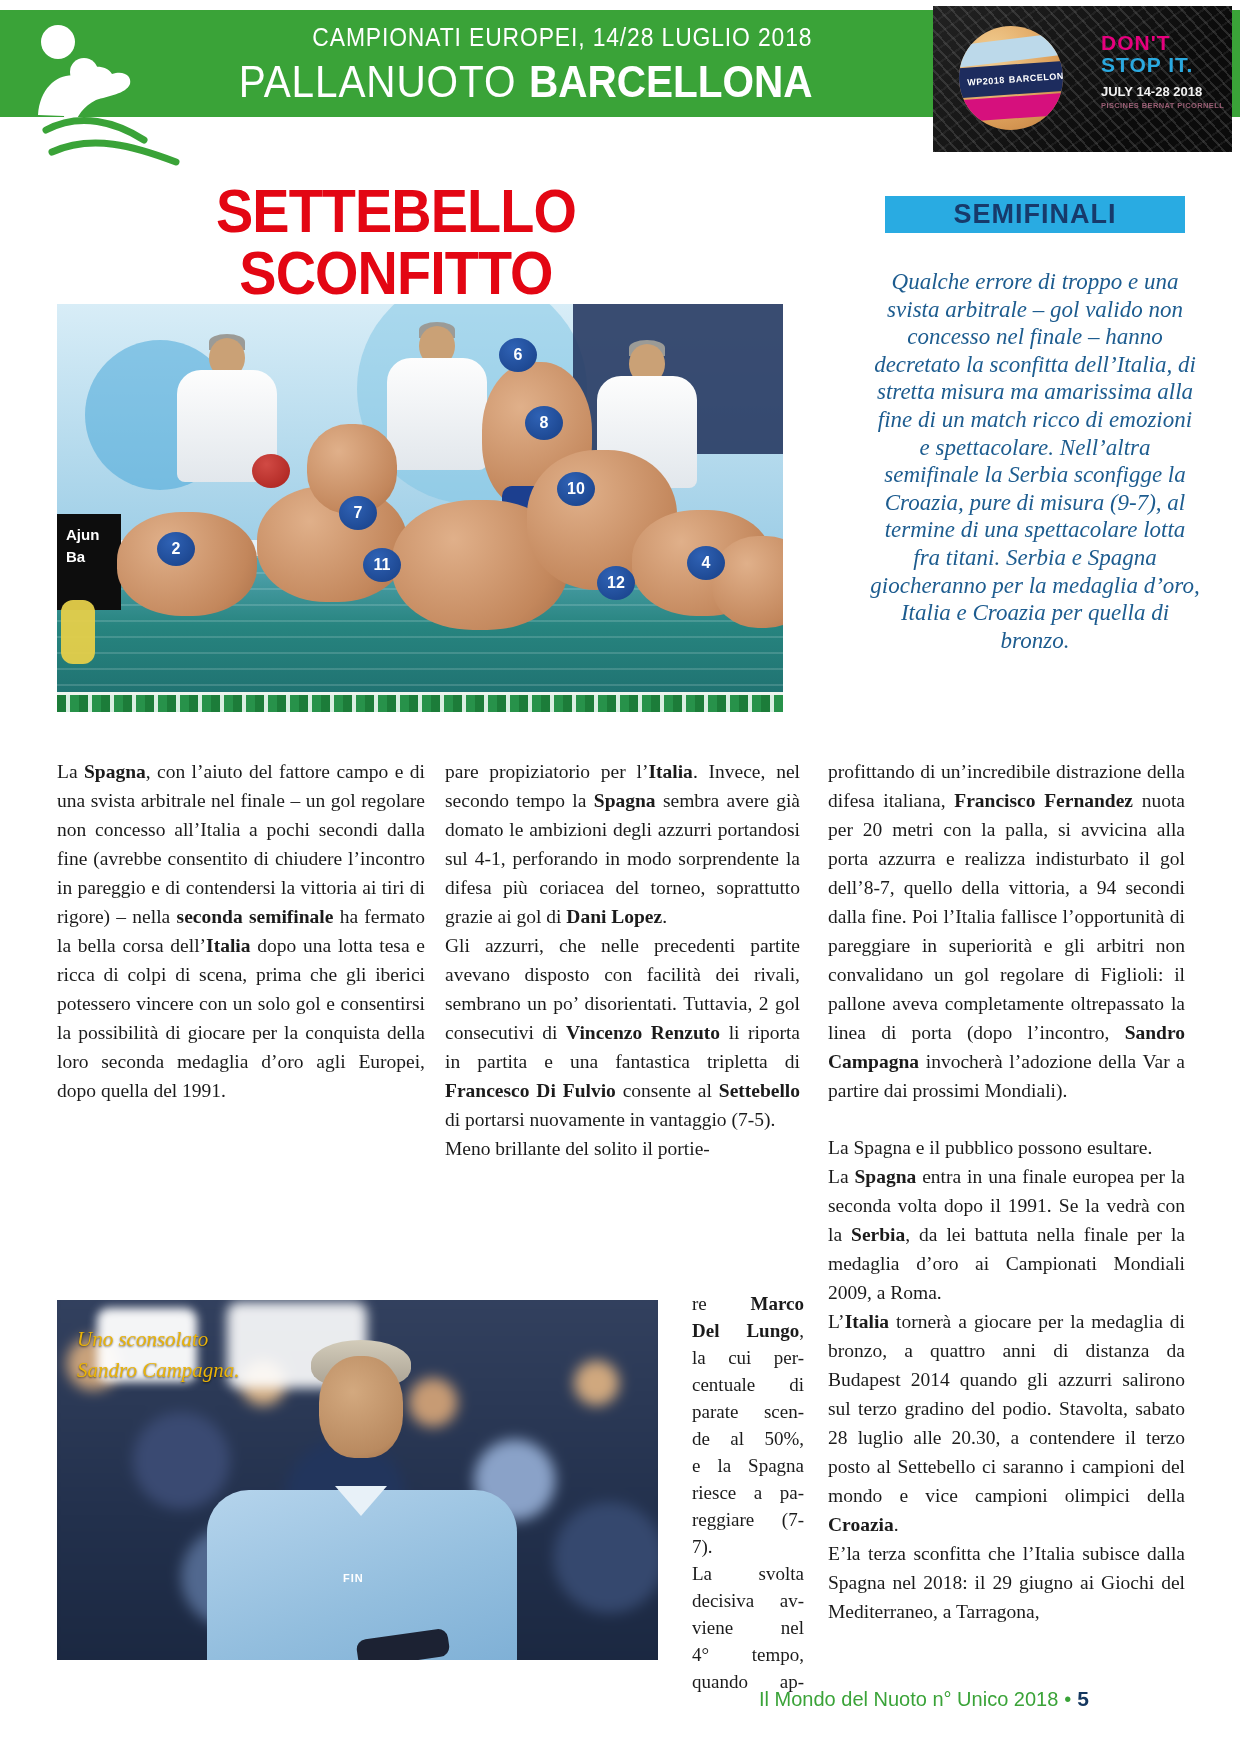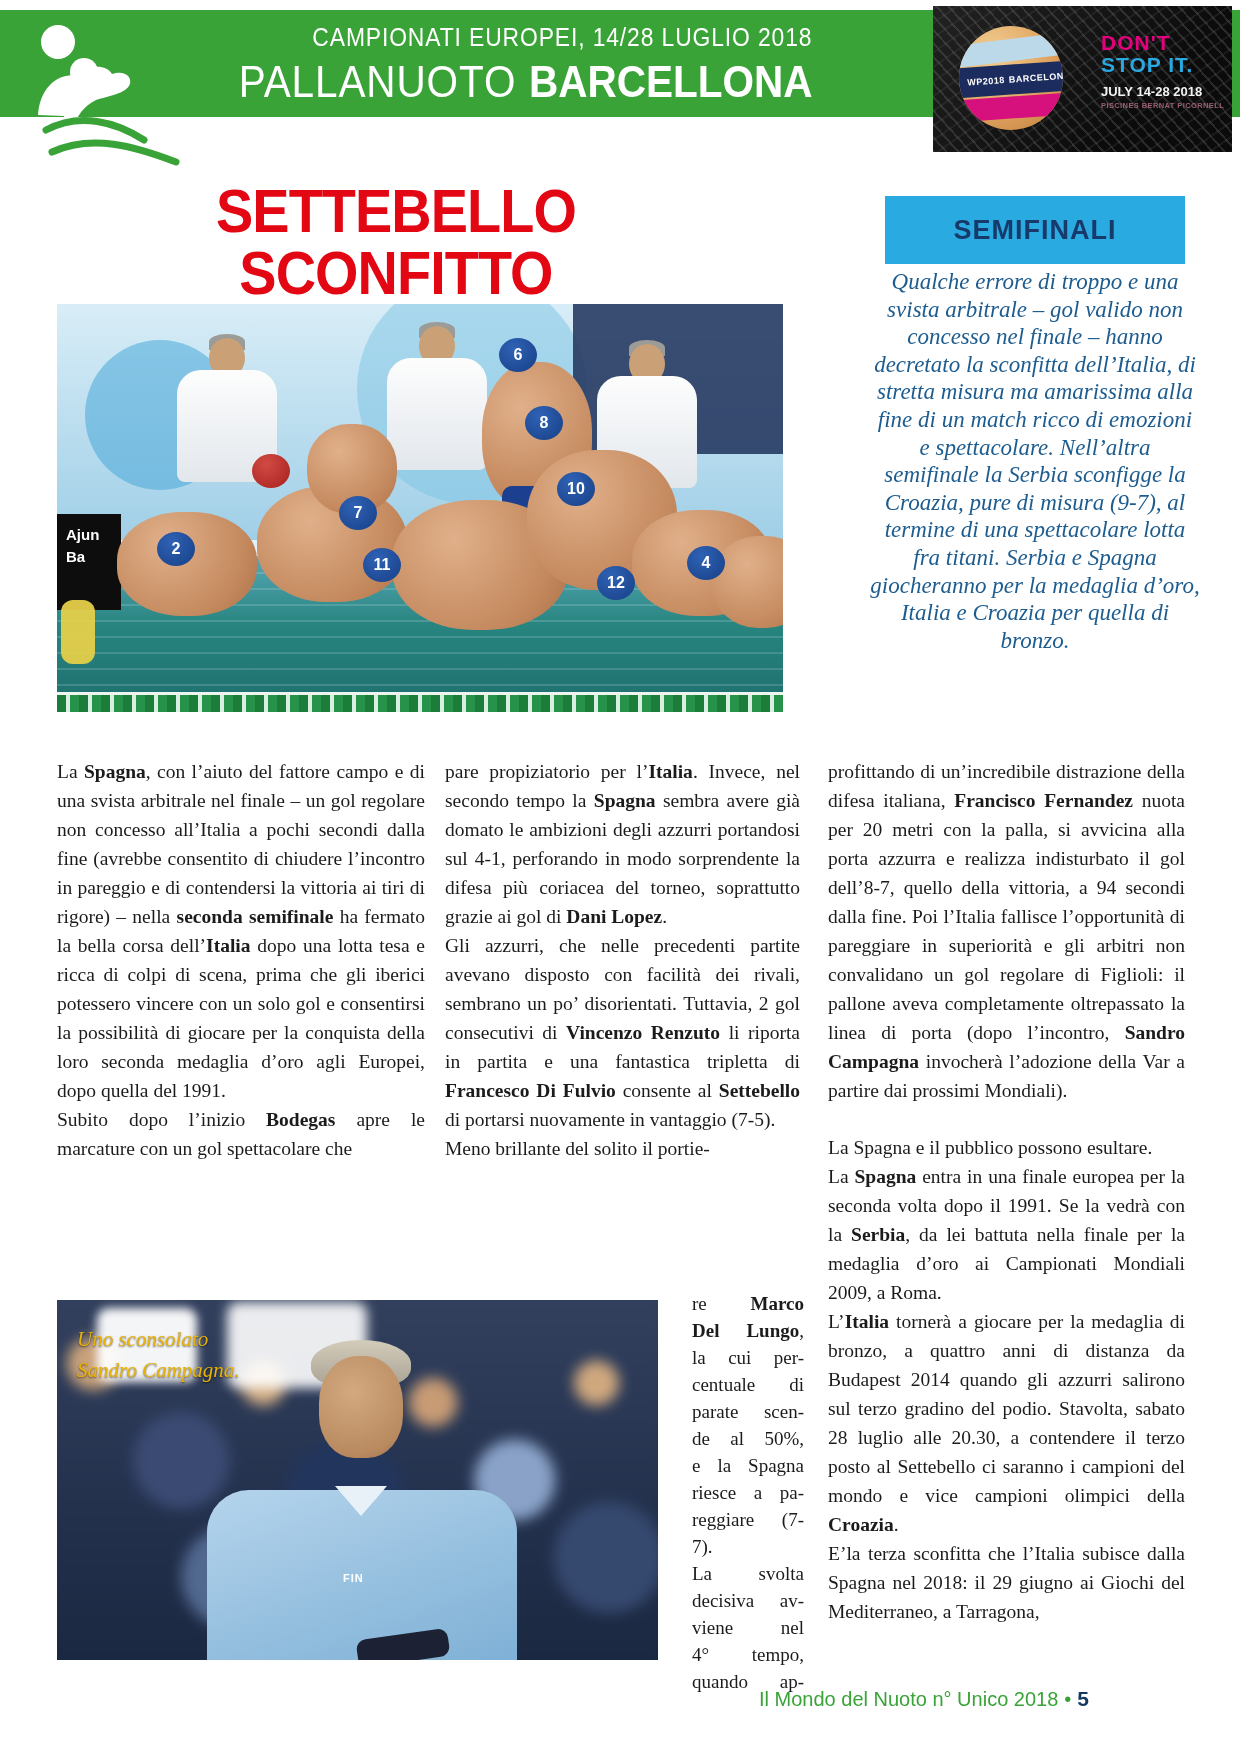--- a/index.html
+++ b/index.html
@@ -34,21 +34,21 @@
   .stop{color:#2aa9e0;font-size:21px;font-weight:800;letter-spacing:1px;}
   .dates{color:#f2f2f2;font-size:13px;font-weight:800;margin-top:9px;white-space:nowrap;}
   .venue{color:#9b5f75;font-size:7.5px;font-weight:bold;margin-top:3px;letter-spacing:.4px;white-space:nowrap;}
 
   
   .headline{position:absolute;left:40px;top:180px;width:712px;margin:0;text-align:center;
             color:#e30613;font-family:"Liberation Sans",sans-serif;font-weight:800;
             font-size:62px;line-height:62px;transform:scaleX(.9);transform-origin:center top;letter-spacing:-1px;}
 
   
-  .sidebar-title{position:absolute;left:885px;top:196px;width:300px;height:68px;background:#29abe2;
+  .sidebar-title{position:absolute;left:885px;top:196px;width:300px;height:37px;background:#29abe2;
                  color:#173a6b;font-family:"Liberation Sans",sans-serif;font-weight:bold;font-size:27px;
                  display:flex;align-items:center;justify-content:center;letter-spacing:1px;}
   .sidebar-summary{position:absolute;left:870px;top:268px;width:330px;text-align:center;
                    font-family:"Liberation Serif",serif;font-style:italic;color:#1d5c8f;
                    font-size:23px;line-height:27.6px;}
 
   
   .photo-main{position:absolute;left:57px;top:304px;width:726px;height:408px;margin:0;overflow:hidden;background:#9ccde6;}
   .pm-backdrop{position:absolute;left:0;top:0;width:726px;height:252px;background:linear-gradient(#d8edf7,#9ccde6);}
   .pm-circle1{position:absolute;left:28px;top:36px;width:150px;height:150px;border-radius:50%;background:#49a8d8;opacity:.55;}
@@ -231,21 +231,20 @@
       </div>
     <div class="cap" style="left:630px;top:242px">
         <span>4</span>
       </div>
     <div class="cap red" style="left:195px;top:150px"></div>
     <div class="pm-lane"></div>
   </figure>
 
   <div class="col col1">
       <p>La <b>Spagna</b>, con l’aiuto del fattore campo e di una svista arbitrale nel finale – un gol regolare non concesso all’Italia a pochi secondi dalla fine (avrebbe consentito di chiudere l’incontro in pareggio e di contendersi la vittoria ai tiri di rigore) – nella <b>seconda semifinale</b> ha fermato la bella corsa dell’<b>Italia</b> dopo una lotta tesa e ricca di colpi di scena, prima che gli iberici potessero vincere con un solo gol e consentirsi la possibilità di giocare per la conquista della loro seconda medaglia d’oro agli Europei, dopo quella del 1991.</p>
-      <p>Subito dopo l’inizio <b>Bodegas</b> apre le marcature con un gol spettacolare che</p>
     </div>
   <div class="col col2">
       <p>pare propiziatorio per l’<b>Italia</b>. Invece, nel secondo tempo la <b>Spagna</b> sembra avere già domato le ambizioni degli azzurri portandosi sul 4-1, perforando in modo sorprendente la difesa più coriacea del torneo, soprattutto grazie ai gol di <b>Dani Lopez</b>.</p>
       <p>Gli azzurri, che nelle precedenti partite avevano disposto con facilità dei rivali, sembrano un po’ disorientati. Tuttavia, 2 gol consecutivi di <b>Vincenzo Renzuto</b> li riporta in partita e una fantastica tripletta di <b>Francesco Di Fulvio</b> consente al <b>Settebello</b> di portarsi nuovamente in vantaggio (7-5).</p>
       <p>Meno brillante del solito il portie-</p>
     </div>
   <div class="col col3">
       <p>profittando di un’incredibile distrazione della difesa italiana, <b>Francisco Fernandez</b> nuota per 20 metri con la palla, si avvicina alla porta azzurra e realizza indisturbato il gol dell’8-7, quello della vittoria, a 94 secondi dalla fine. Poi l’Italia fallisce l’opportunità di pareggiare in superiorità e gli arbitri non convalidano un gol regolare di Figlioli: il pallone aveva completamente oltrepassato la linea di porta (dopo l’incontro, <b>Sandro Campagna</b> invocherà l’adozione della Var a partire dai prossimi Mondiali).</p>
       <p class="blank"></p>
       <p>La Spagna e il pubblico possono esultare.</p>

